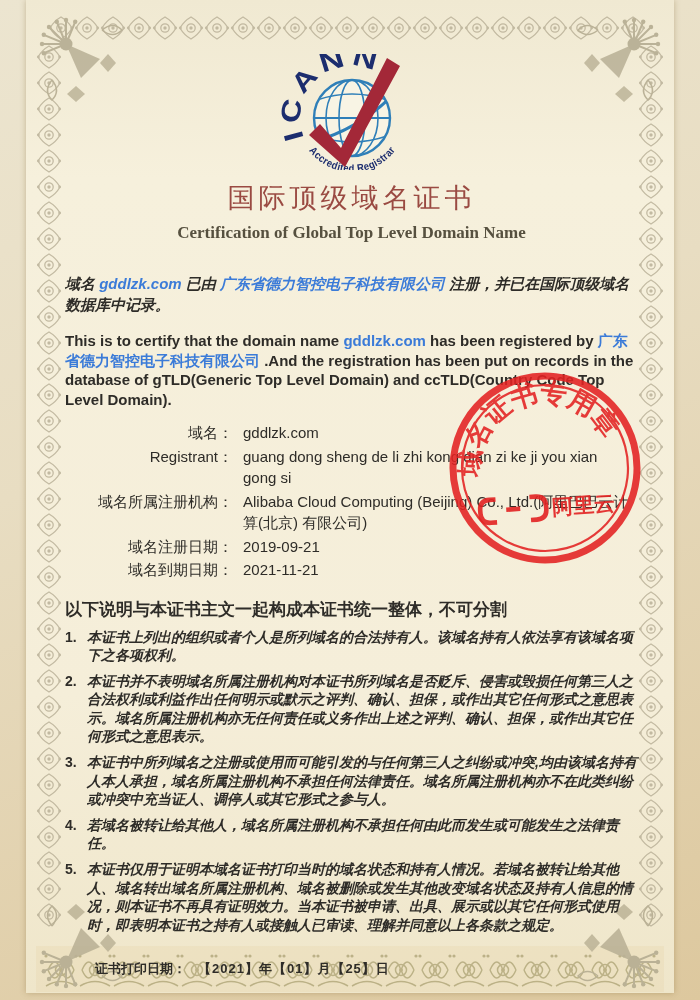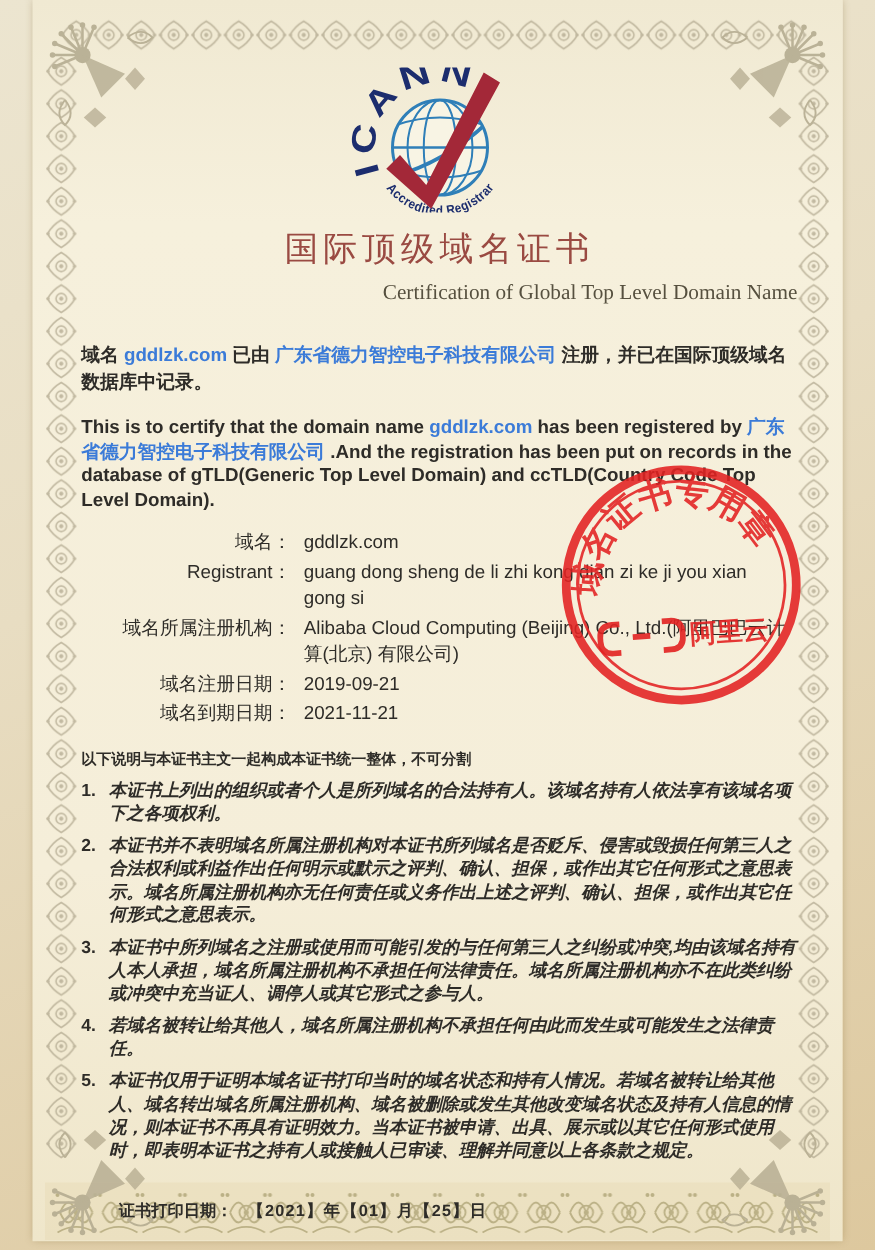--- a/index.html
+++ b/index.html
@@ -8,31 +8,31 @@
   .page{position:relative;width:700px;height:1000px;
         background:linear-gradient(160deg,#ece5d0 0%,#e8ddc2 40%,#ddc89e 100%);}
   .paper{position:absolute;left:26px;right:26px;top:0;bottom:7px;
          background:linear-gradient(180deg,#f0e9d2 0%,#f6f0dc 18%,#f5eed9 70%,#efe6ca 100%);
          box-shadow:0 0 6px rgba(120,95,40,.35);}
   .border-svg{position:absolute;inset:0;width:100%;height:100%;z-index:1;pointer-events:none;}
   .content{position:absolute;inset:0;padding:0 36px 0 39px;z-index:2;color:#2e2c28;}
   .logo-wrap{margin-top:54px;text-align:center;}
   .title-zh{margin:6px 0 0;text-align:center;font-size:27px;font-weight:400;
             letter-spacing:4px;color:#9a4a42;}
-  .title-en{margin:7px 0 0;text-align:right;font-size:17px;font-weight:400;
+  .title-en{margin:7px 0 0;text-align:center;font-size:17px;font-weight:700;
             color:#56503f;font-family:"Liberation Serif",serif;}
   .para{margin:0;font-size:15px;line-height:20.5px;font-weight:600;}
-  .para-zh{margin-top:31px;}
+  .para-zh{margin-top:31px;font-style:italic;}
   .para-en{margin-top:16px;line-height:19.5px;}
   .blue{color:#3b7bd8;}
   .fields{margin-top:13px;}
   .frow{display:flex;margin-bottom:2px;font-size:15px;line-height:21.5px;font-weight:400;}
   .flabel{flex:none;width:168px;text-align:right;}
   .fvalue{margin-left:10px;max-width:388px;}
-  .notes-header{margin-top:17px;font-size:12px;font-weight:700;}
+  .notes-header{margin-top:17px;font-size:17px;font-weight:700;}
   .notes{margin-top:7px;}
   .nrow{display:flex;margin-bottom:7px;font-size:14px;line-height:18.6px;font-weight:600;}
   .nnum{flex:none;width:17px;text-align:left;}
   .ntext{margin-left:5px;font-style:italic;}
   .footer{position:absolute;left:69px;bottom:15px;z-index:4;font-size:13px;
           font-weight:700;color:#2e2c28;display:flex;}
   .footer-value{margin-left:12px;letter-spacing:1px;}
   .stamp-svg{position:absolute;inset:0;width:100%;height:100%;z-index:3;pointer-events:none;}
 </style>
 </head>

